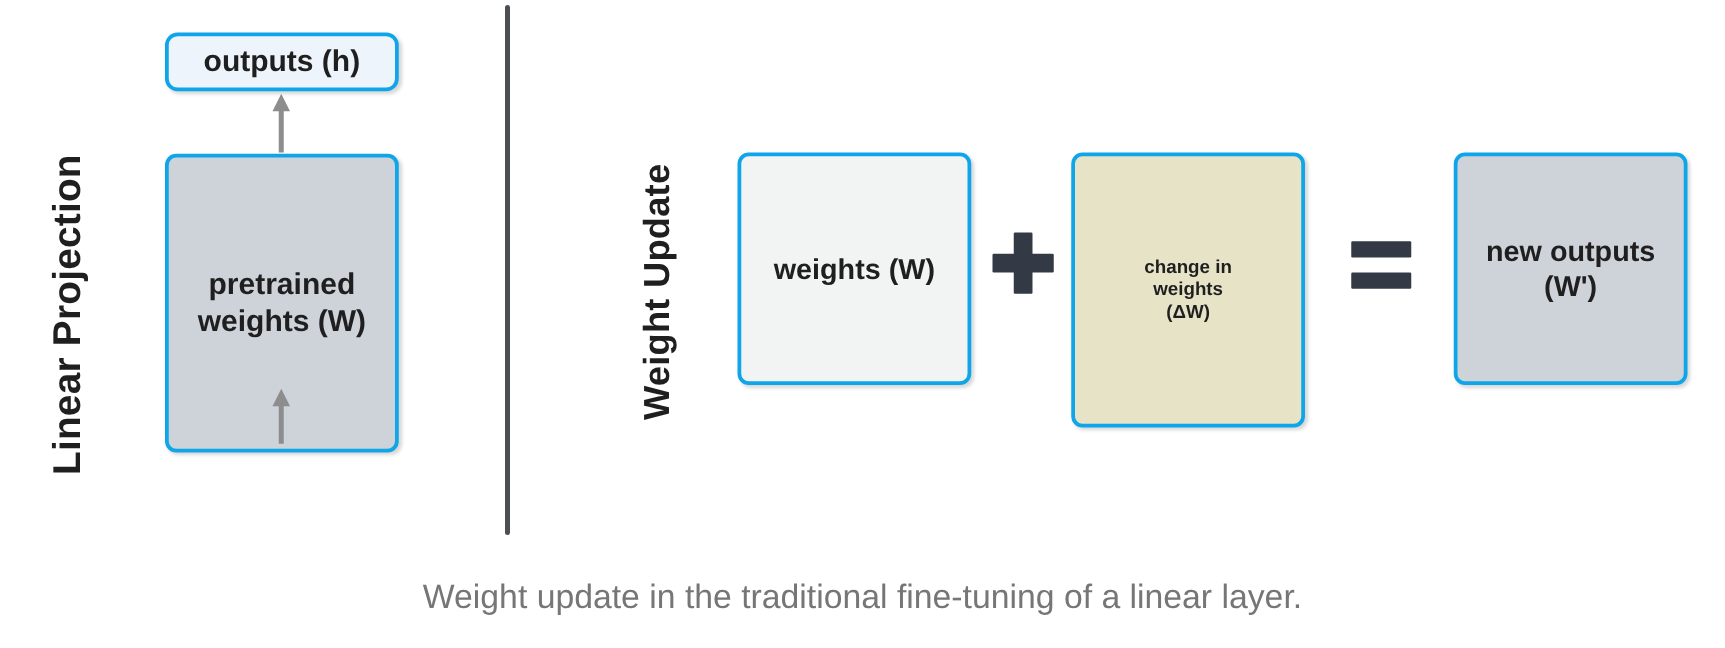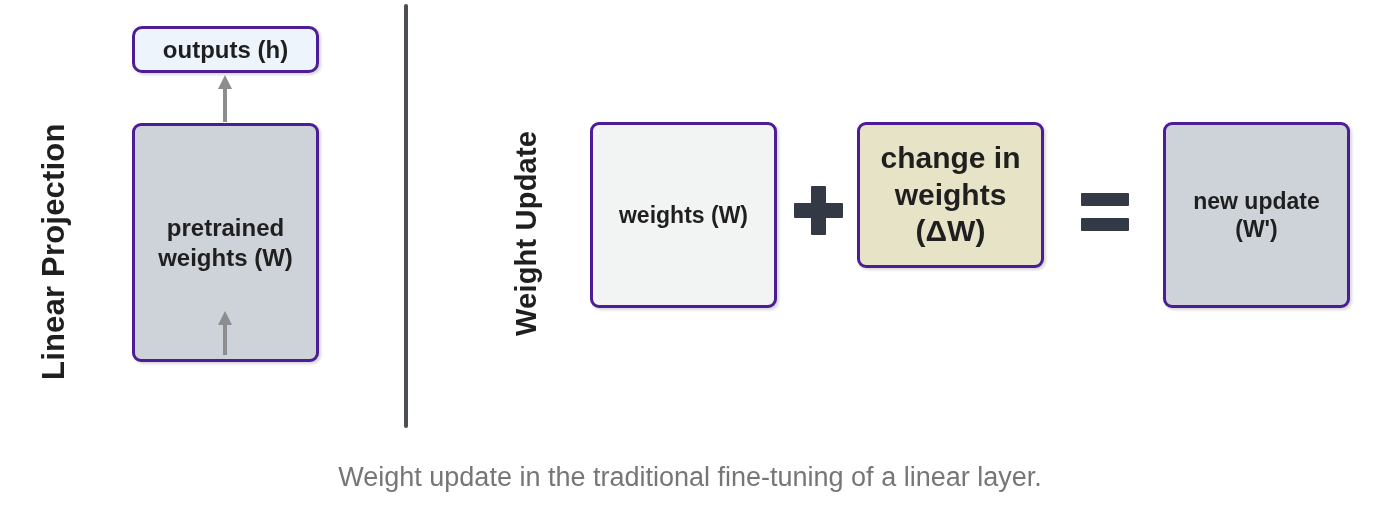--- a/index.html
+++ b/index.html
@@ -47,21 +47,21 @@
     width: 4px;
     height: 424px;
     background: #4b4f54;
     border-radius: 2px;
   }
 
   
   .node {
     position: absolute;
     box-sizing: border-box;
-    border: 3px solid #4c1d95;
+    border: 3px solid #0ea5e9;
     border-radius: 9px;
     display: flex;
     align-items: center;
     justify-content: center;
     text-align: center;
     font-weight: bold;
     color: #1f1f1f;
     box-shadow: 2px 2px 3px rgba(0,0,0,0.16);
     line-height: 1.22;
   }
@@ -88,23 +88,23 @@
   }
 
   #node-weights {
     left: 590px;  top: 122px;
     width: 187px; height: 186px;
     background: #f2f3f3;
     font-size: 23px;
   }
   #node-change-in-weights {
     left: 857px;  top: 122px;
-    width: 187px; height: 146px;
+    width: 187px; height: 220px;
     background: #e6e3c7;
-    font-size: 30px;
+    font-size: 15px;
   }
   #node-new-weights {
     left: 1163px; top: 122px;
     width: 187px; height: 186px;
     background: #ced2d9;
     font-size: 23px;
   }
   .node-text {
     padding: 0 10px;
     white-space: pre-line;
@@ -231,19 +231,19 @@
 weights
 (ΔW)</span>
   </div>
 
   <div class="operator" id="op-equals">
     <div class="bar top"></div>
     <div class="bar bottom"></div>
   </div>
 
   <div class="node" id="node-new-weights">
-    <span class="node-text">new update
+    <span class="node-text">new outputs
 (W')</span>
   </div>
 
   <div id="caption">Weight update in the traditional fine-tuning of a linear layer.</div>
 
 </div>
 
 </body></html>

